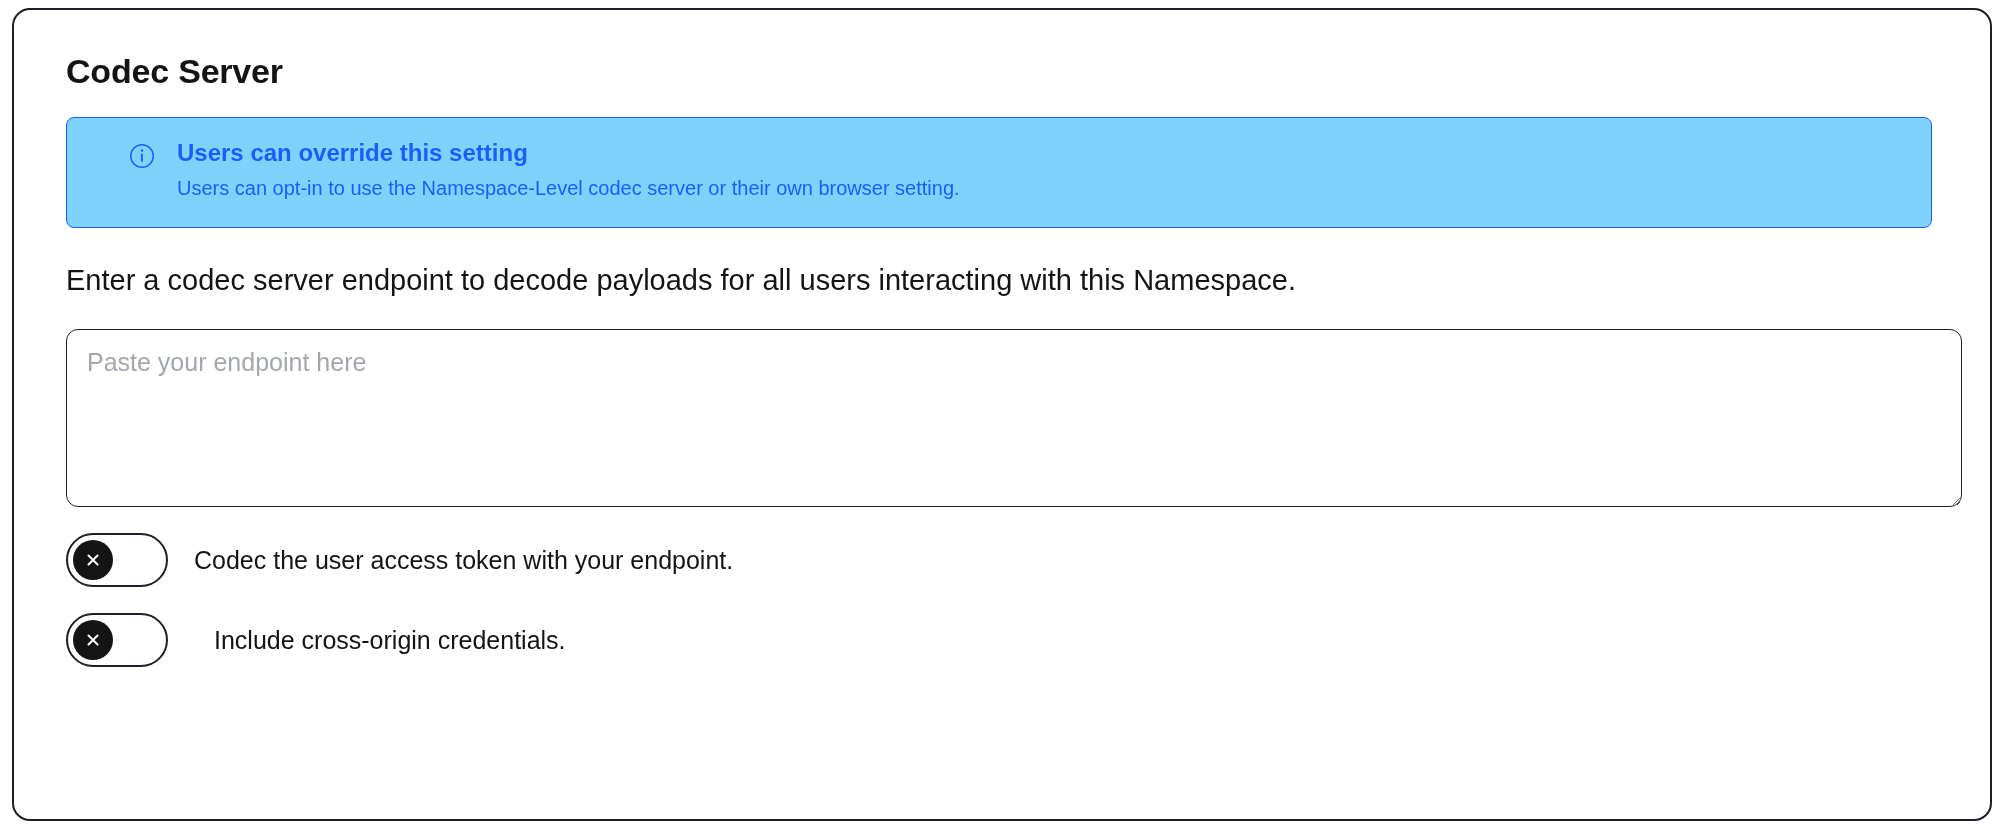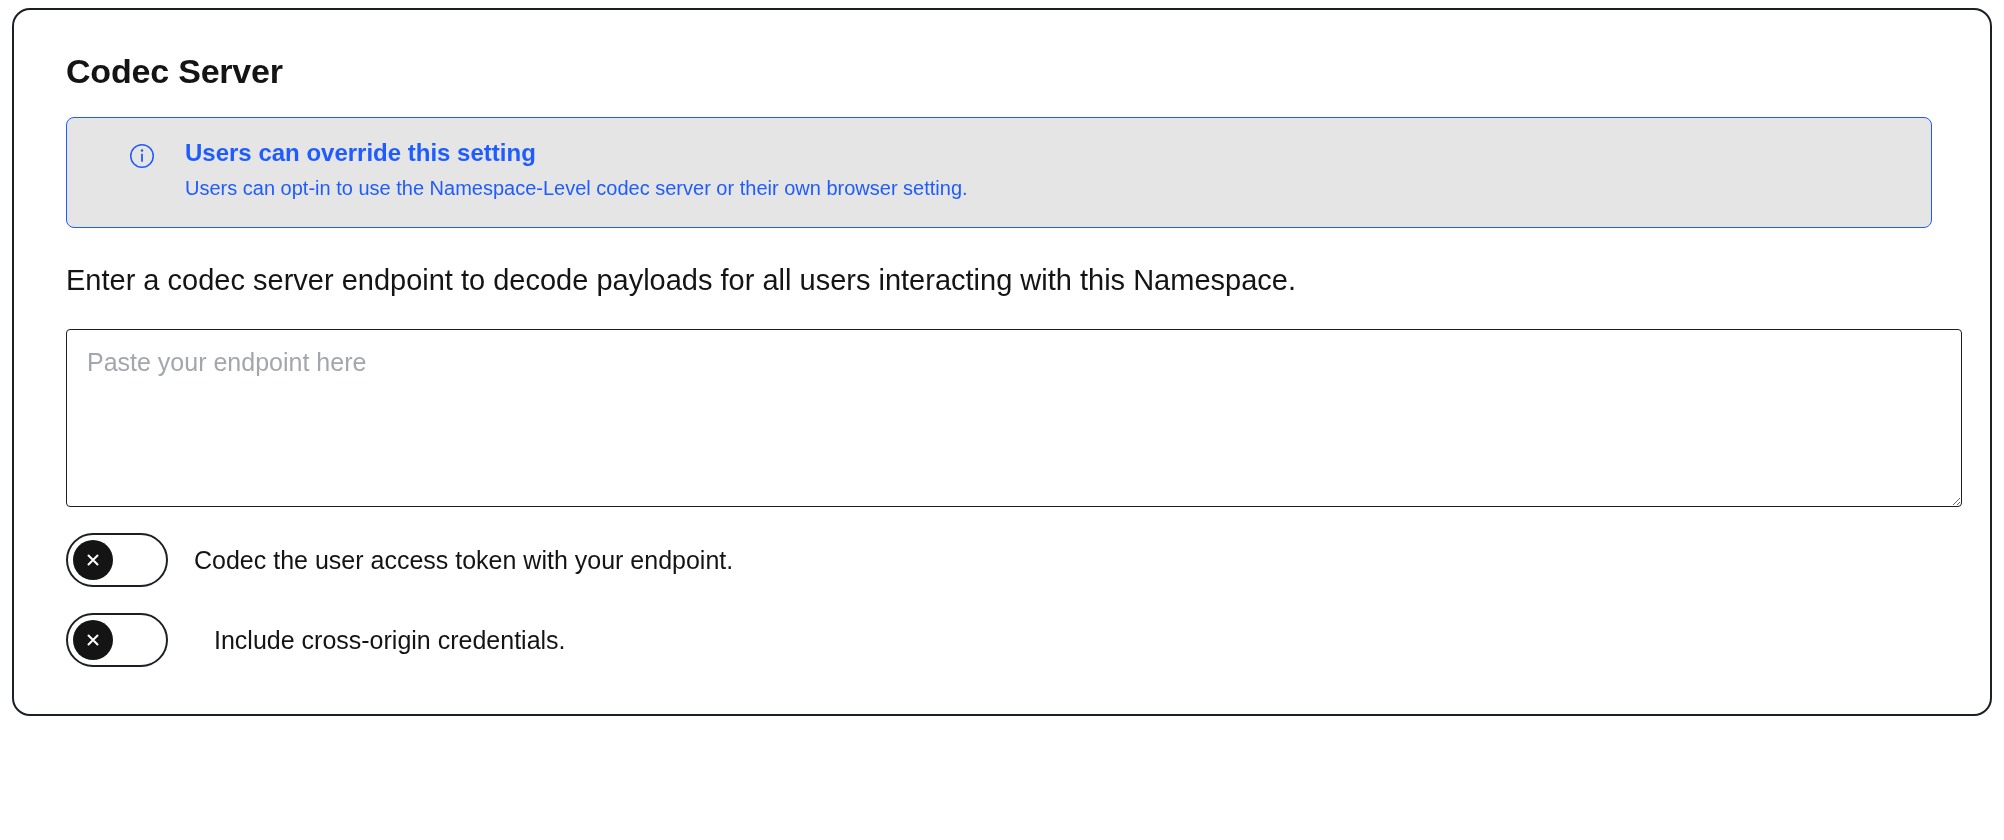--- a/index.html
+++ b/index.html
@@ -12,21 +12,21 @@
     height: 840px;
     font-family: "Liberation Sans", sans-serif;
     -webkit-font-smoothing: antialiased;
   }
 
   .panel {
     position: absolute;
     left: 12px;
     top: 8px;
     width: 1980px;
-    height: 708px;
+    height: 813px;
     box-sizing: border-box;
     background: #ffffff;
     border: 2px solid #1c1f26;
     border-radius: 18px;
     overflow: hidden;
   }
 
   .panel-inner {
     padding: 34px 44px 0 52px;
   }
@@ -37,25 +37,25 @@
     color: #141414;
     letter-spacing: -0.2px;
     margin: 8px 0 26px 0;
   }
 
   .callout {
     box-sizing: border-box;
     width: 1866px;
     border: 1.5px solid #1f5cff;
     border-radius: 8px;
-    background: #e5e5e5;
+    background: #7dd3fc;
     padding: 22px 26px 26px 26px;
     display: flex;
     align-items: flex-start;
-    gap: 12px;
+    gap: 4px;
   }
   .callout-icon {
     flex: 0 0 auto;
     width: 26px;
     height: 26px;
     margin-top: 3px;
     margin-left: 36px;
     margin-right: 18px;
   }
   .callout-icon svg { display: block; }
@@ -83,21 +83,21 @@
     line-height: 1.3;
   }
 
   .endpoint-input {
     box-sizing: border-box;
     display: block;
     margin-top: 28px;
     width: 1896px;
     height: 178px;
     border: 1.5px solid #1c1f26;
-    border-radius: 4px;
+    border-radius: 12px;
     background: #ffffff;
     color: #141414;
     font-family: "Liberation Sans", sans-serif;
     font-size: 25px;
     padding: 18px 20px;
     resize: vertical;
     outline: none;
   }
   .endpoint-input::placeholder {
     color: #a3a6ad;

